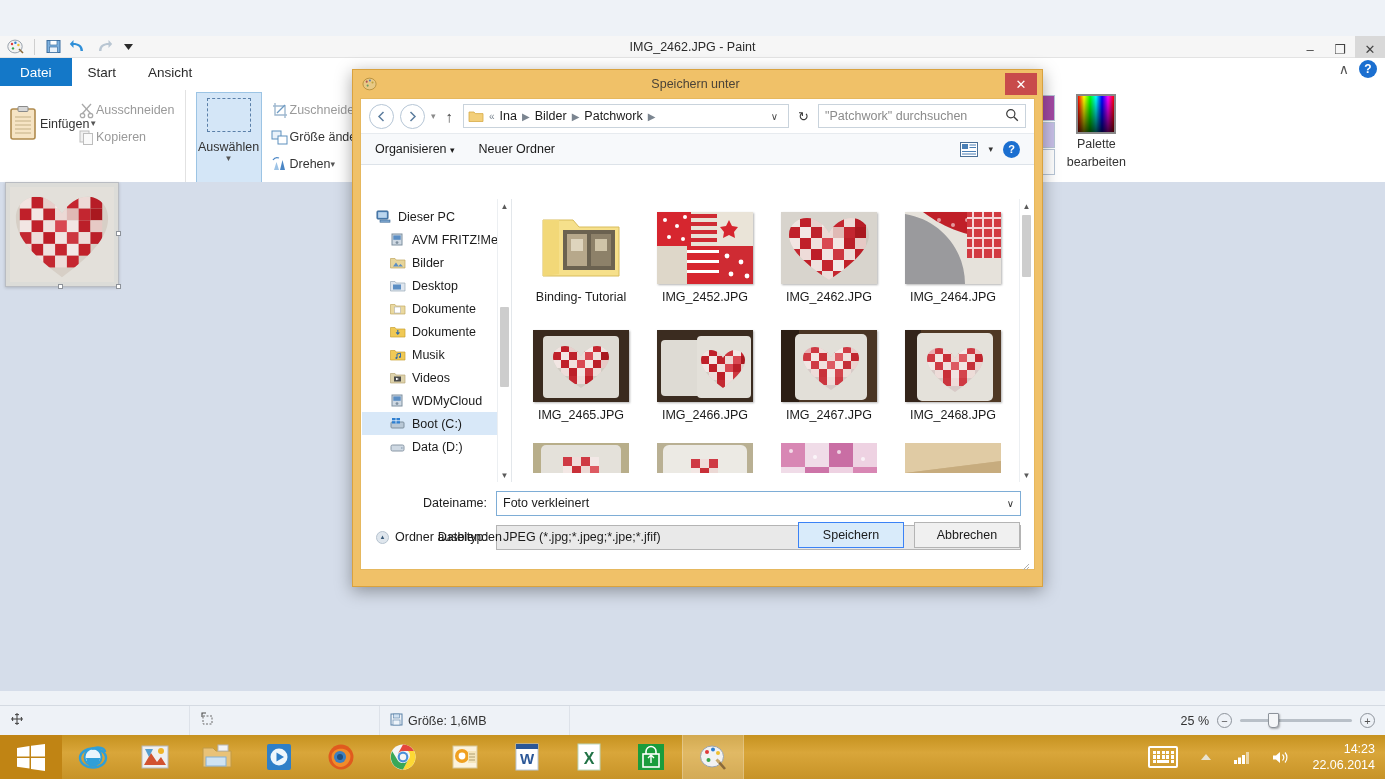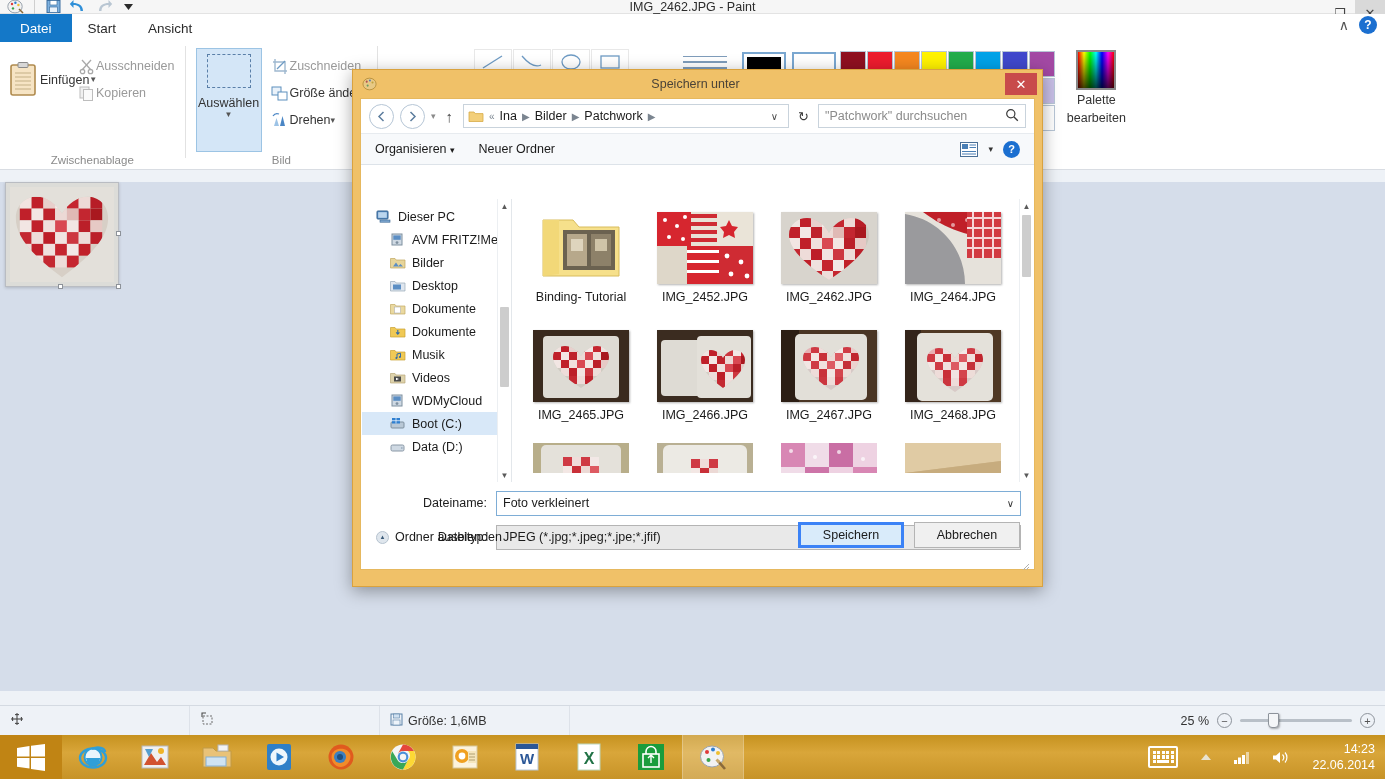--- a/index.html
+++ b/index.html
@@ -10,23 +10,23 @@
     background: #d5ddea;
   }
   #root { position: relative; width: 1385px; height: 779px; }
 
   
   .paint-window {
     position: absolute; left: 0; top: 0; width: 1385px; height: 735px;
     background: #eef2f7;
   }
   .titlebar {
-    position: relative; height: 14px; background: #f6f6f6;
+    position: relative; height: 22px; background: #f6f6f6;
     border-bottom: 1px solid #e3e3e3;
-    display: flex; align-items: center;
+    display: flex; align-items: center; margin-top: 36px;
   }
   .qat { display: flex; align-items: center; gap: 6px; padding-left: 6px; height: 26px; }
   .qat-ico { width: 19px; height: 19px; display: inline-flex; align-items: center; justify-content: center; }
   .qat-sep { width: 1px; height: 16px; background: #cfcfcf; margin: 0 3px; }
   .win-title {
     position: absolute; left: 0; right: 0; text-align: center;
     font-size: 12.5px; color: #2b2b2b; line-height: 26px; pointer-events: none;
   }
   .win-btns { position: absolute; right: 0; top: 0; display: flex; height: 26px; }
   .win-btn {
@@ -197,21 +197,21 @@
   .field-ctl.gray { background: #e9e9e9; border: 1px solid #b4b4b4; }
   .field-ctl .dd { margin-left: auto; font-size: 10px; color: #333; }
 
   .footer { position: absolute; left: 1px; right: 1px; bottom: 1px; height: 60px; }
   .hidefolders { position: absolute; left: 14px; top: 22px; display: flex; align-items: center; gap: 6px; font-size: 12.5px; color: #1b1b1b; }
   .updot { width: 13px; height: 13px; border-radius: 50%; background: #dfe6ed; border: 1px solid #b6c3cf;
            display: flex; align-items: center; justify-content: center; font-size: 7px; color: #3a5a78; }
   .dlgbtns { position: absolute; right: 13px; top: 14px; display: flex; gap: 10px; }
   .dbtn { width: 106px; height: 26px; display: flex; align-items: center; justify-content: center;
           font-size: 12.5px; color: #1b1b1b; border: 1px solid #b4b4b4; background: #f0f0f0; }
-  .dbtn.primary { background: #d9ebfa; border: 3px solid #3b82f6; }
+  .dbtn.primary { background: #d9ebfa; border: 1px solid #3b82f6; }
   .resize-grip { position: absolute; right: 3px; bottom: 1px; width: 10px; height: 10px; }
 
   
   .taskbar {
     position: absolute; left: 0; bottom: 0; width: 1385px; height: 44px;
     background: linear-gradient(to bottom, #c6921f, #d9a63a 40%, #c79327);
     display: flex; align-items: center;
   }
   .tb-item { width: 62px; height: 44px; display: flex; align-items: center; justify-content: center; }
   .tb-item.start { background: #c08414; }

